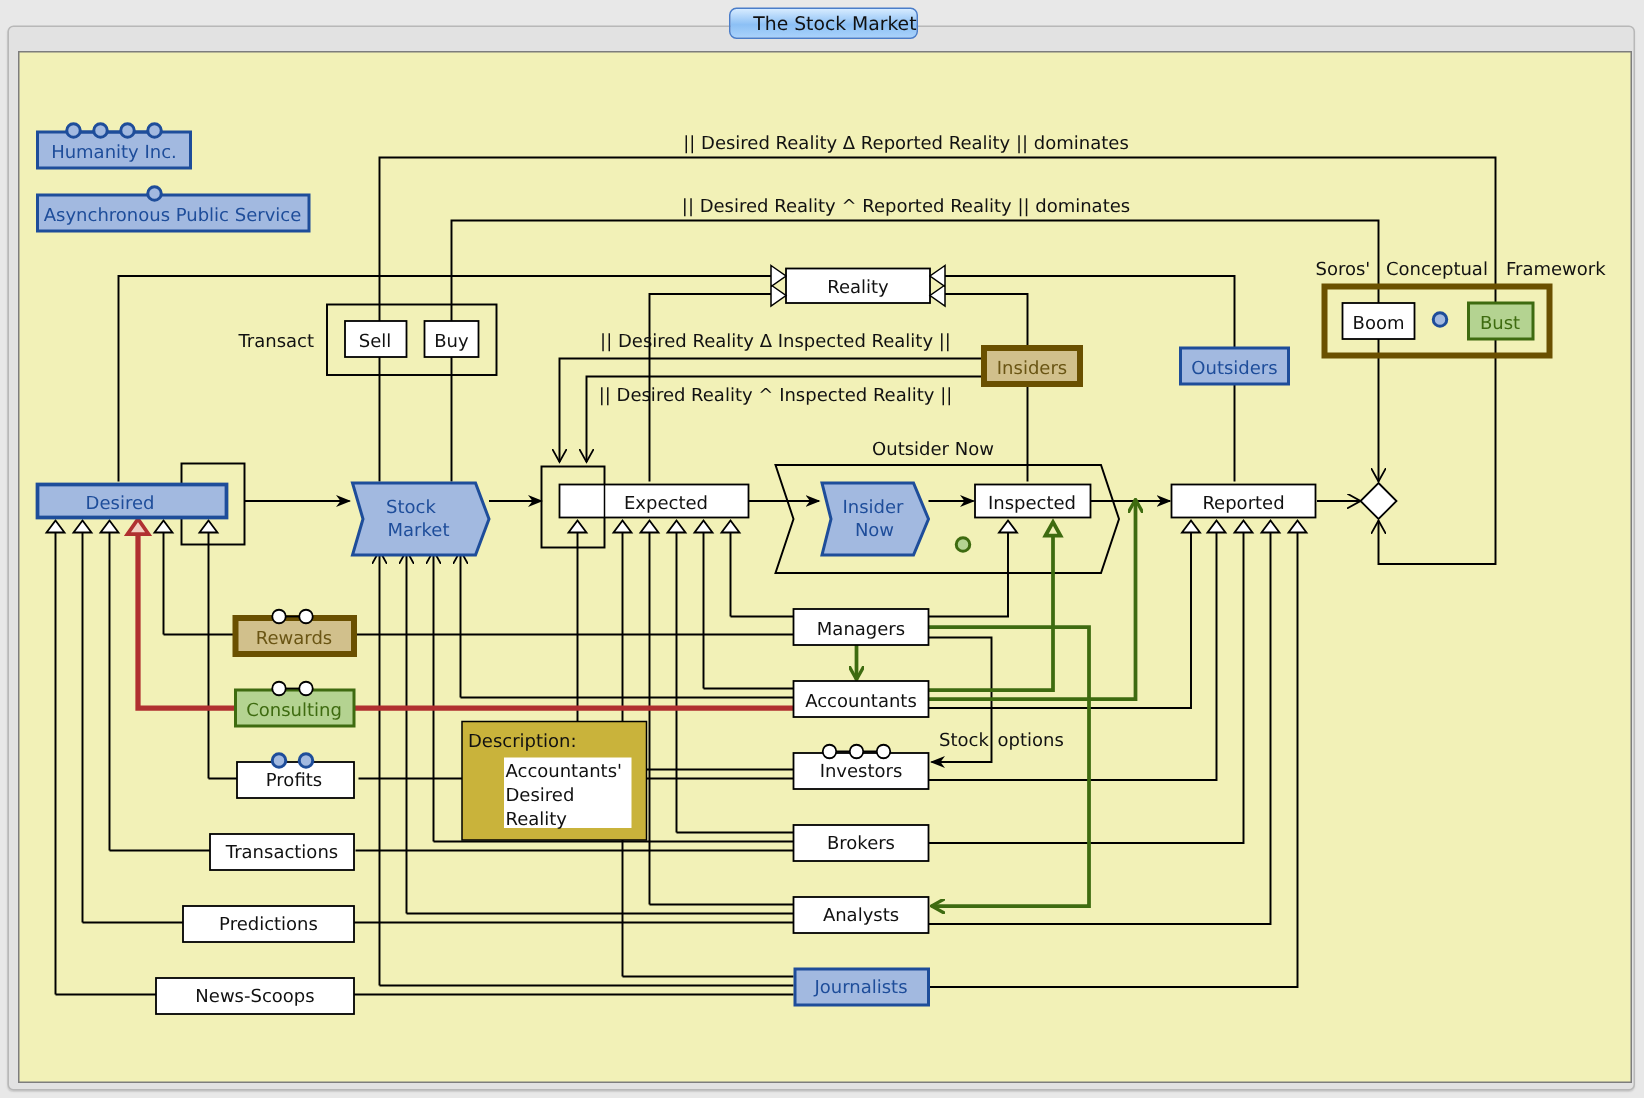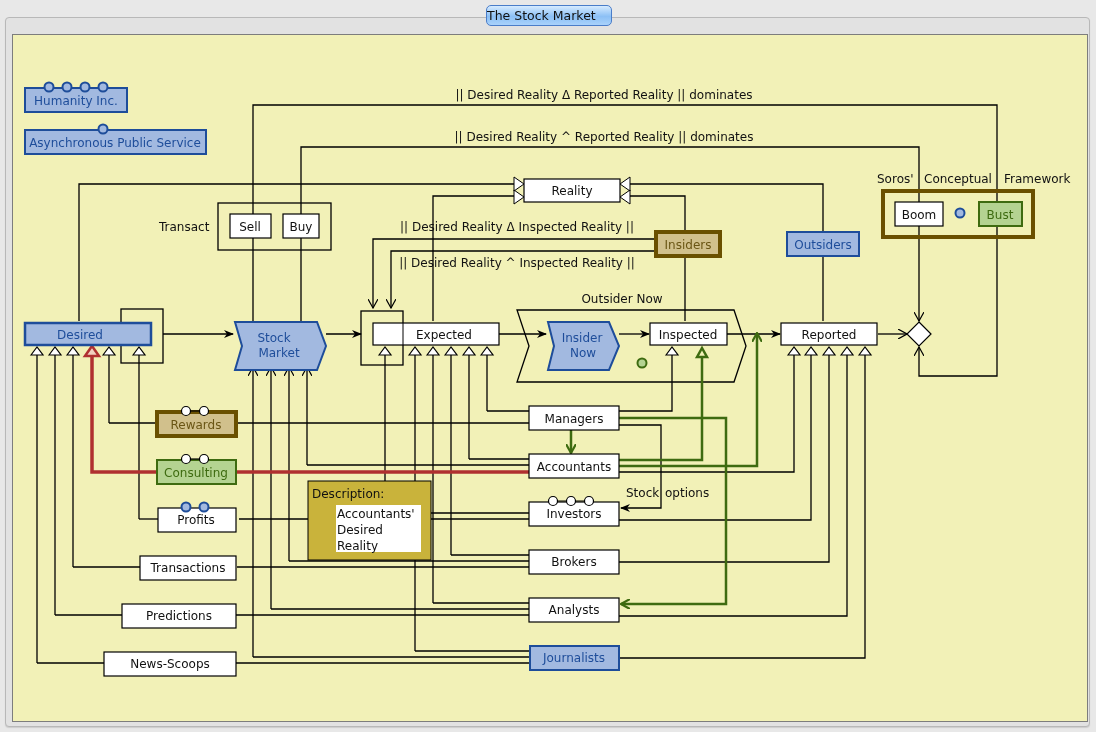--- a/index.html
+++ b/index.html
@@ -1,18 +1,18 @@
 <!DOCTYPE html>
 <html><head>
 <meta charset="utf-8">
 <style>
   html,body{margin:0;padding:0;background:#e8e8e8;}
   body{width:1096px;height:732px;position:relative;overflow:hidden;font-family:"DejaVu Sans","Liberation Sans",sans-serif;}
   .frame{position:absolute;left:5px;top:17px;width:1083px;height:708px;border:1px solid #b8b8b8;border-radius:4px;background:#e2e2e2;box-shadow:0 1px 1px #ccc;}
-  .tab{position:absolute;left:486px;top:5px;width:124px;height:19px;border:1px solid #4a7dc9;border-radius:5px;background:linear-gradient(#d6ebff,#8cc0f5 55%,#a9d2fb);font-size:12.5px;line-height:19px;text-align:left;color:#111;z-index:3;}
+  .tab{position:absolute;left:486px;top:5px;width:124px;height:19px;border:1px solid #4a7dc9;border-radius:5px;background:linear-gradient(#d6ebff,#8cc0f5 55%,#a9d2fb);font-size:12.5px;line-height:19px;text-align:right;color:#111;z-index:3;}
   .canvas{position:absolute;left:12px;top:34px;width:1074px;height:686px;background:#f2f1b7;border:1px solid #7d7d7d;}
   svg{position:absolute;left:0;top:0;}
   .t{font-family:"DejaVu Sans","Liberation Sans",sans-serif;font-size:12px;fill:#111;}
   .tb{fill:#1e4d9a;}
   .tg{fill:#3e6b10;}
   .tbr{fill:#6a5514;}
 </style>
 </head>
 <body>
 

